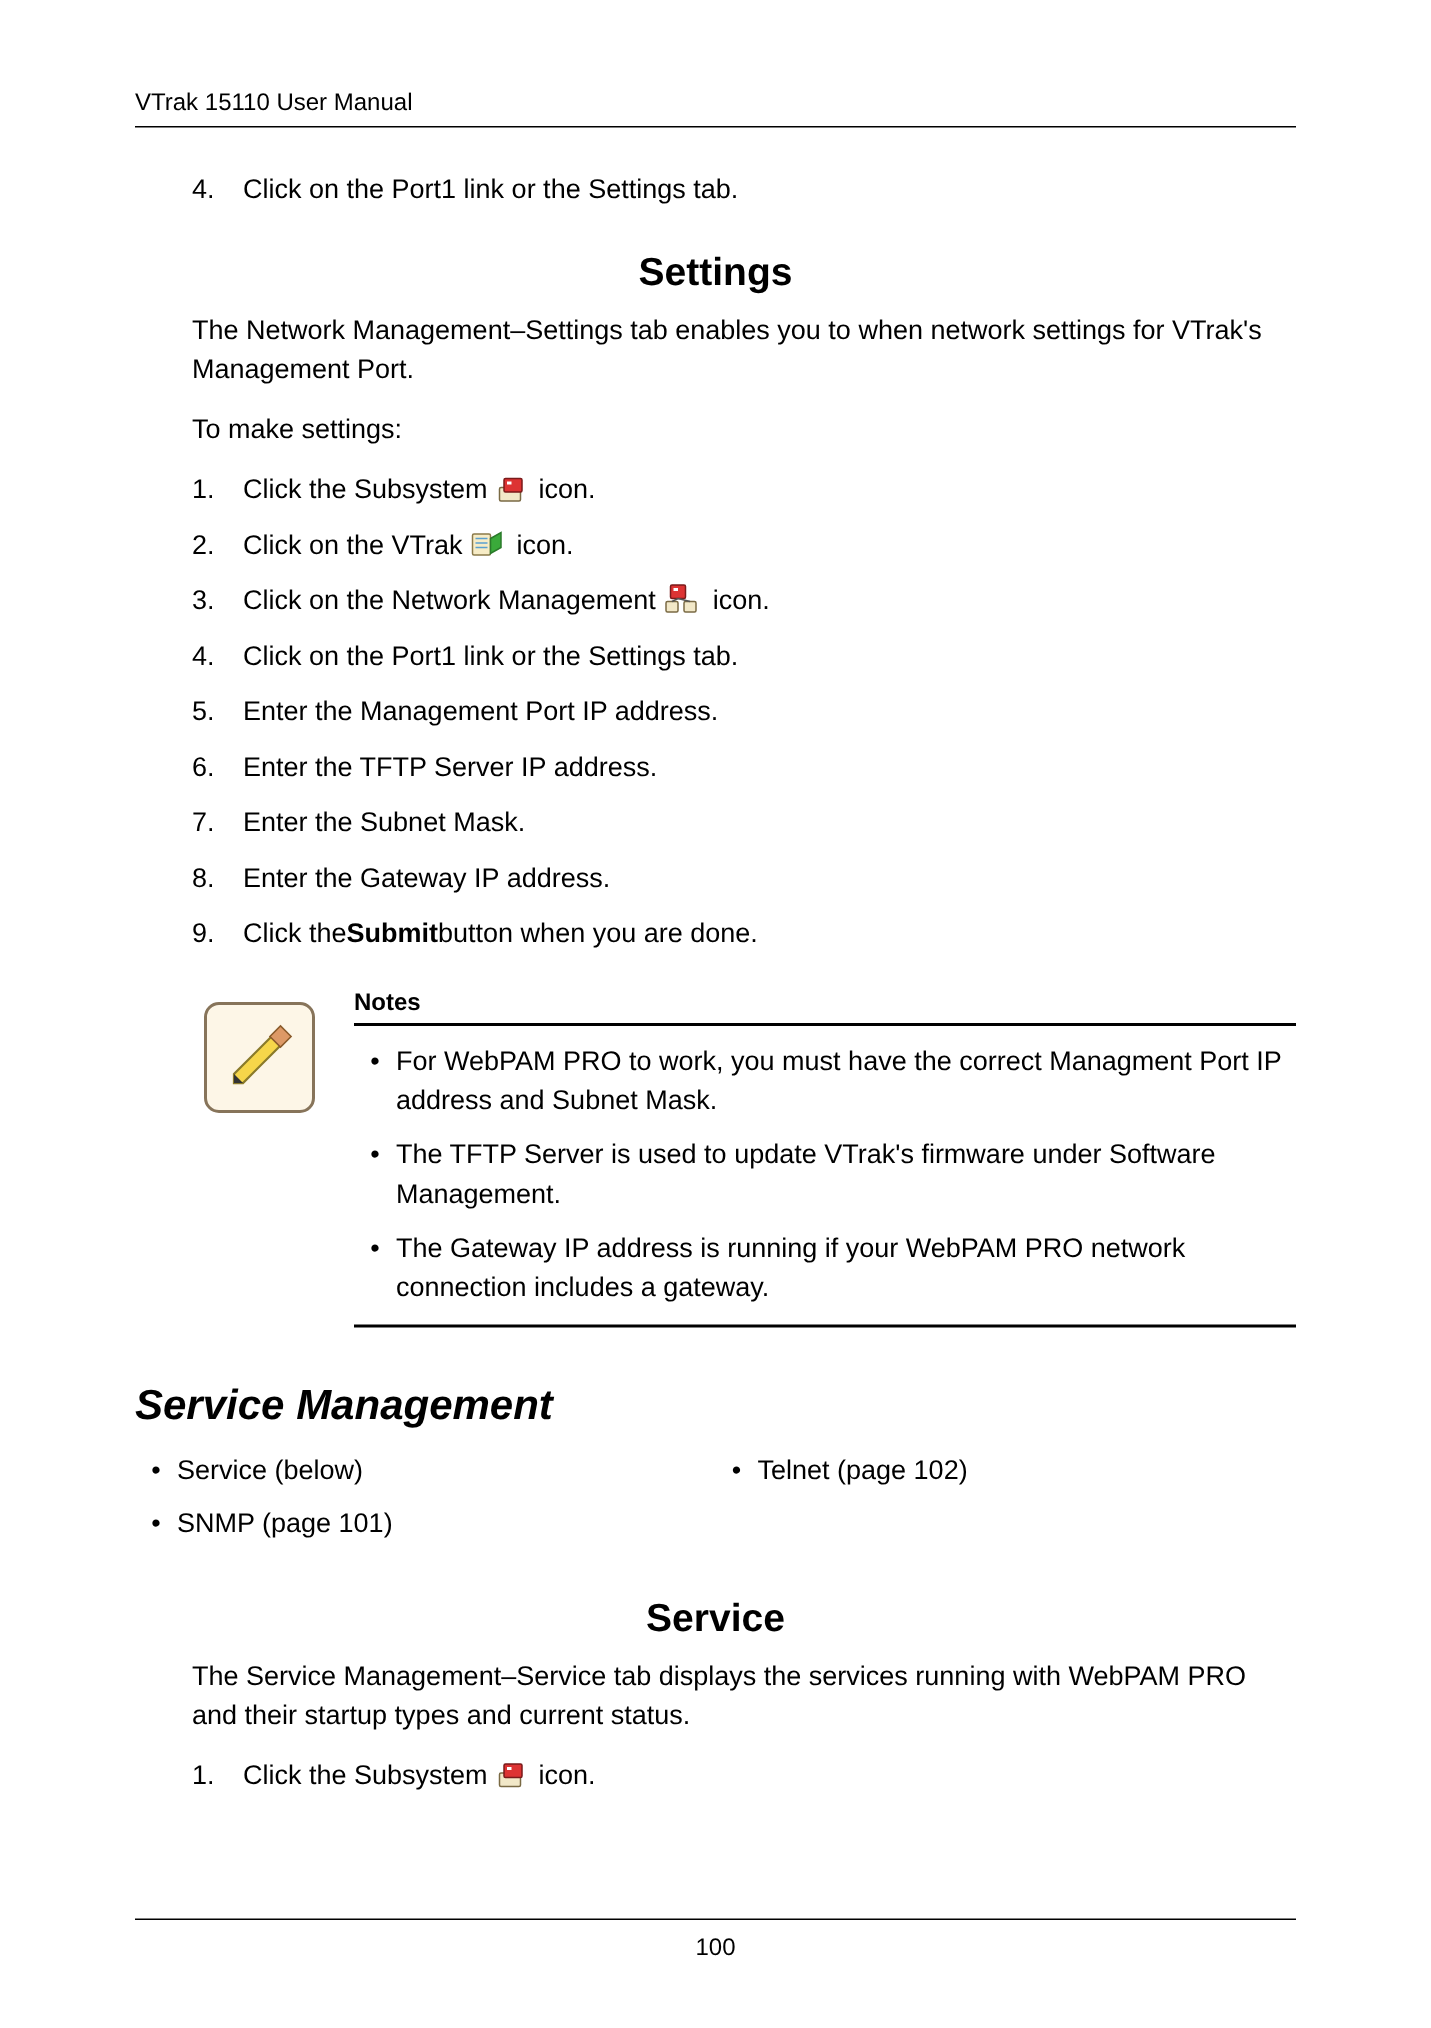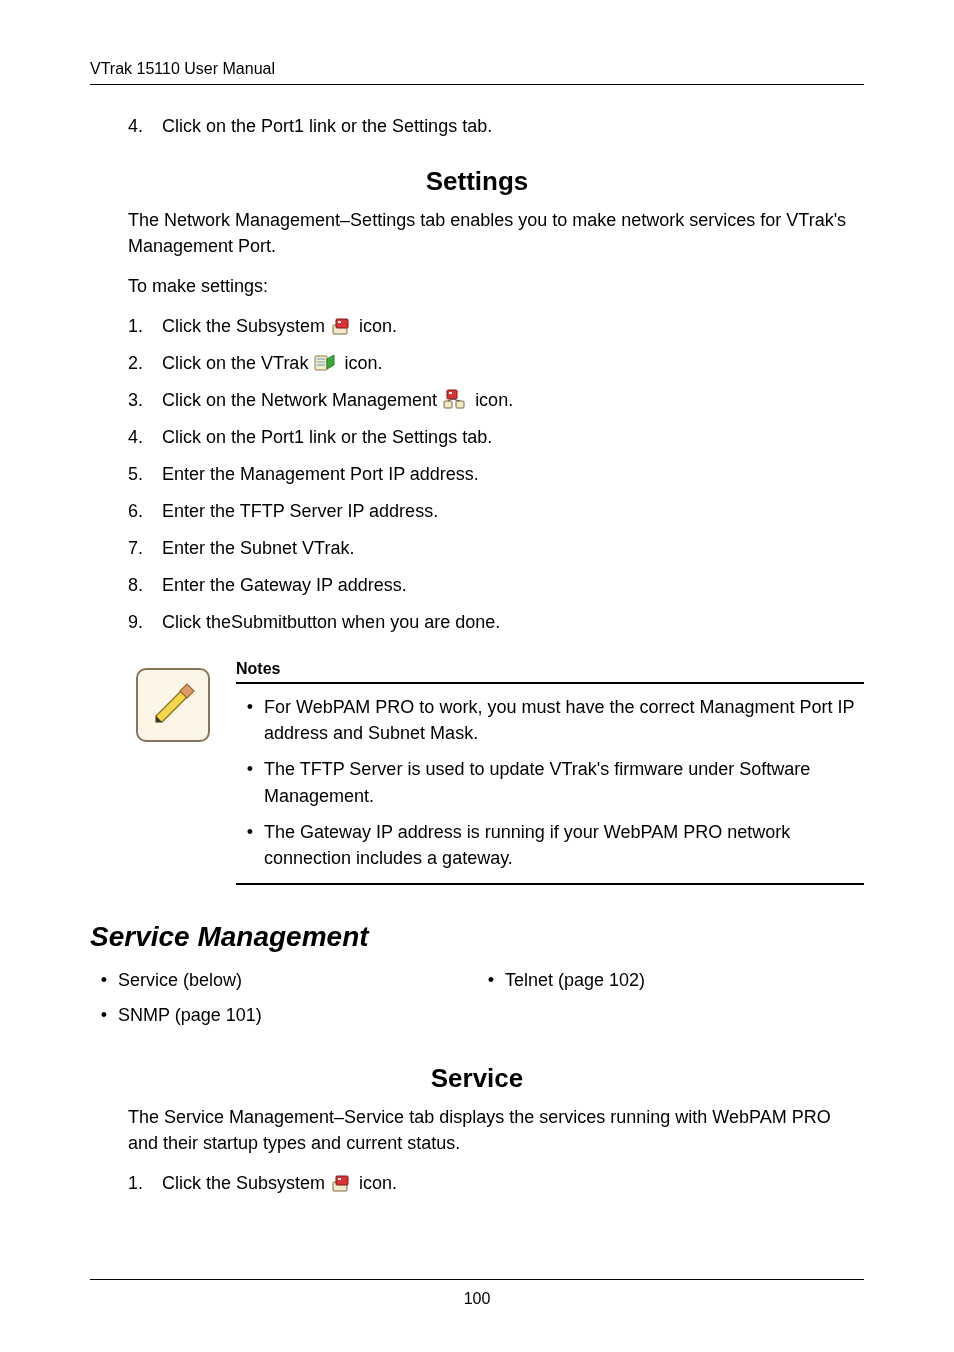--- a/index.html
+++ b/index.html
@@ -36,21 +36,21 @@
     font-weight: bold;
     font-style: italic;
     margin: 36px 0 14px 0;
   }
   .para {
     font-size: 18px;
     line-height: 1.45;
     margin-bottom: 14px;
   }
   .icon-slot { display: inline-flex; align-items: center; margin: 0 6px; }
-  .bold { font-weight: normal; }
+  .bold { font-weight: bold; }
 
   .notes-block {
     display: flex;
     margin: 24px 0 10px 0;
     padding-left: 38px;
   }
   .notes-icon-cell {
     width: 90px; flex: 0 0 90px;
     display: flex; align-items: flex-start; justify-content: center;
     padding-top: 8px;
@@ -118,21 +118,21 @@
 
 <div class="content">
   <div class="ol-item">
     <span class="num">4.</span>
     <span class="txt">Click on the Port1 link or the Settings tab.</span>
   </div>
 </div>
 
 <div class="h2">Settings</div>
 <div class="content">
-  <p class="para">The Network Management–Settings tab enables you to make network services for VTrak's Management Port.</p>
+  <p class="para">The Network Management–Settings tab enables you to when network settings for VTrak's Management Port.</p>
   <p class="para">To make settings:</p>
 
   <div class="ol-item">
     <span class="num">1.</span>
     <span class="txt">
       <span>Click the Subsystem </span>
       <span class="icon-slot">
         <svg width="22" height="22" viewBox="0 0 22 22">
           <rect x="2" y="9" width="14" height="9" rx="1" fill="#f2e8c8" stroke="#7a6a44"></rect>
           <rect x="5" y="3" width="12" height="9" rx="1" fill="#d33" stroke="#7a1a1a"></rect>
@@ -185,21 +185,21 @@
   <div class="ol-item">
     <span class="num">5.</span>
     <span class="txt">Enter the Management Port IP address.</span>
   </div>
   <div class="ol-item">
     <span class="num">6.</span>
     <span class="txt">Enter the TFTP Server IP address.</span>
   </div>
   <div class="ol-item">
     <span class="num">7.</span>
-    <span class="txt">Enter the Subnet VTrak.</span>
+    <span class="txt">Enter the Subnet Mask.</span>
   </div>
   <div class="ol-item">
     <span class="num">8.</span>
     <span class="txt">Enter the Gateway IP address.</span>
   </div>
   <div class="ol-item">
     <span class="num">9.</span>
     <span class="txt">
       <span>Click the </span>
       <span class="bold">Submit</span>

